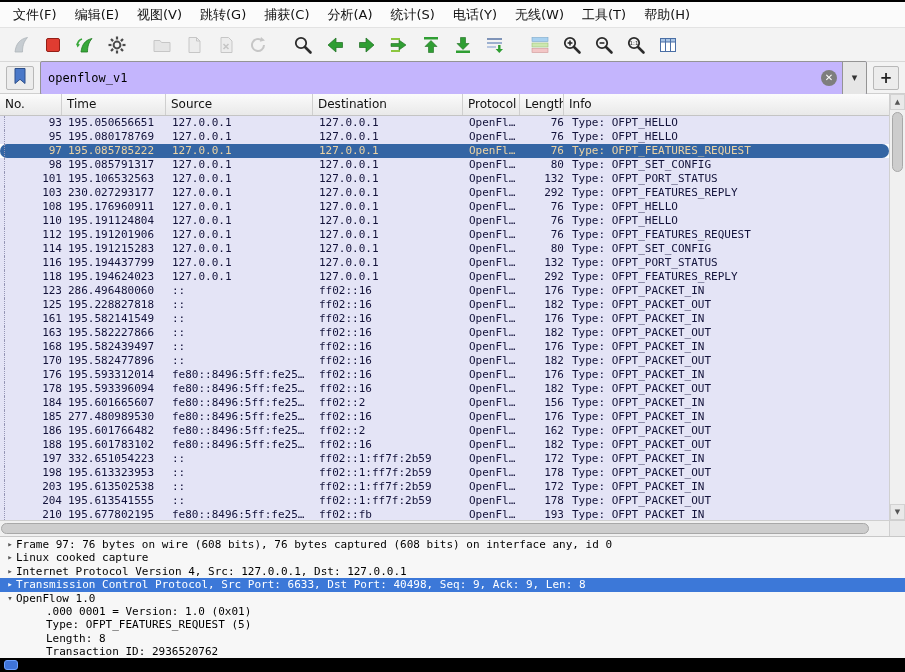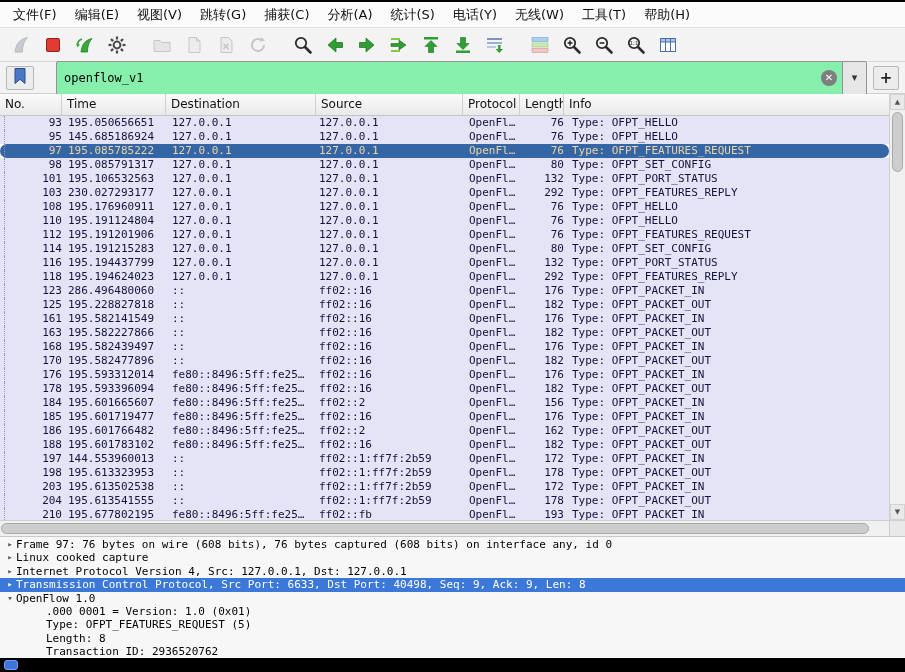--- a/index.html
+++ b/index.html
@@ -32,22 +32,22 @@
   
   .filterbar {
     height:32px; flex:0 0 32px; background:#f3f3f3; border-bottom:1px solid #cfcfcf;
     display:flex; align-items:center; padding:0 6px; gap:6px;
   }
   .bookmark-btn {
     width:28px; height:24px; flex:0 0 28px; border:1px solid #b8b8b8; background:#ececec;
     display:flex; align-items:center; justify-content:center; border-radius:2px; padding:0;
   }
   .filter-field {
-    flex:1; height:34px; background:#86efac; border:1px solid #949494;
-    display:flex; align-items:center; border-radius:2px; overflow:hidden;margin-left:16px;
+    flex:1; height:34px; background:#c4b5fd; border:1px solid #949494;
+    display:flex; align-items:center; border-radius:2px; overflow:hidden;
   }
   .filter-input {
     flex:1; height:100%; background:transparent; border:none; outline:none;
     font-family:"DejaVu Sans Mono", monospace; font-size:12px; color:#000; padding:0 7px;
   }
   .clear-btn {
     width:16px; height:16px; flex:0 0 16px; border-radius:50%; background:#7e7e7e; color:#fff;
     font-size:10px; line-height:16px; text-align:center; margin-right:5px; cursor:default;
   }
   .dd-btn {
@@ -329,41 +329,41 @@
       <span class="clear-btn">✕</span>
       <span class="dd-btn">▾</span>
     </div>
     <button class="plus-btn">+</button>
   </div>
 
   <div class="list-wrap">
     <div class="header-row">
         <span class="hc hc0">No.</span>
         <span class="hc hc1">Time</span>
+        <span class="hc hc2">Source</span>
         <span class="hc hc3">Destination</span>
-        <span class="hc hc2">Source</span>
         <span class="hc hc4">Protocol</span>
         <span class="hc hc5">Length</span>
         <span class="hc hc6">Info</span>
       </div>
     <div class="rows">
         <div class="prow">
           <span class="gut"></span>
           <span class="pc pc0">93</span>
           <span class="pc pc1">195.050656651</span>
           <span class="pc pc2">127.0.0.1</span>
           <span class="pc pc3">127.0.0.1</span>
           <span class="pc pc4">OpenFl…</span>
           <span class="pc pc5">76</span>
           <span class="pc pc6">Type: OFPT_HELLO</span>
         </div>
         <div class="prow">
           <span class="gut"></span>
           <span class="pc pc0">95</span>
-          <span class="pc pc1">145.685186924</span>
+          <span class="pc pc1">195.080178769</span>
           <span class="pc pc2">127.0.0.1</span>
           <span class="pc pc3">127.0.0.1</span>
           <span class="pc pc4">OpenFl…</span>
           <span class="pc pc5">76</span>
           <span class="pc pc6">Type: OFPT_HELLO</span>
         </div>
         <div class="prow sel">
           <span class="gut"></span>
           <span class="pc pc0">97</span>
           <span class="pc pc1">195.085785222</span>
@@ -549,21 +549,21 @@
           <span class="pc pc1">195.601665607</span>
           <span class="pc pc2">fe80::8496:5ff:fe25…</span>
           <span class="pc pc3">ff02::2</span>
           <span class="pc pc4">OpenFl…</span>
           <span class="pc pc5">156</span>
           <span class="pc pc6">Type: OFPT_PACKET_IN</span>
         </div>
         <div class="prow">
           <span class="gut"></span>
           <span class="pc pc0">185</span>
-          <span class="pc pc1">195.601719477</span>
+          <span class="pc pc1">277.480989530</span>
           <span class="pc pc2">fe80::8496:5ff:fe25…</span>
           <span class="pc pc3">ff02::16</span>
           <span class="pc pc4">OpenFl…</span>
           <span class="pc pc5">176</span>
           <span class="pc pc6">Type: OFPT_PACKET_IN</span>
         </div>
         <div class="prow">
           <span class="gut"></span>
           <span class="pc pc0">186</span>
           <span class="pc pc1">195.601766482</span>
@@ -579,21 +579,21 @@
           <span class="pc pc1">195.601783102</span>
           <span class="pc pc2">fe80::8496:5ff:fe25…</span>
           <span class="pc pc3">ff02::16</span>
           <span class="pc pc4">OpenFl…</span>
           <span class="pc pc5">182</span>
           <span class="pc pc6">Type: OFPT_PACKET_OUT</span>
         </div>
         <div class="prow">
           <span class="gut"></span>
           <span class="pc pc0">197</span>
-          <span class="pc pc1">144.553960013</span>
+          <span class="pc pc1">332.651054223</span>
           <span class="pc pc2">::</span>
           <span class="pc pc3">ff02::1:ff7f:2b59</span>
           <span class="pc pc4">OpenFl…</span>
           <span class="pc pc5">172</span>
           <span class="pc pc6">Type: OFPT_PACKET_IN</span>
         </div>
         <div class="prow">
           <span class="gut"></span>
           <span class="pc pc0">198</span>
           <span class="pc pc1">195.613323953</span>

